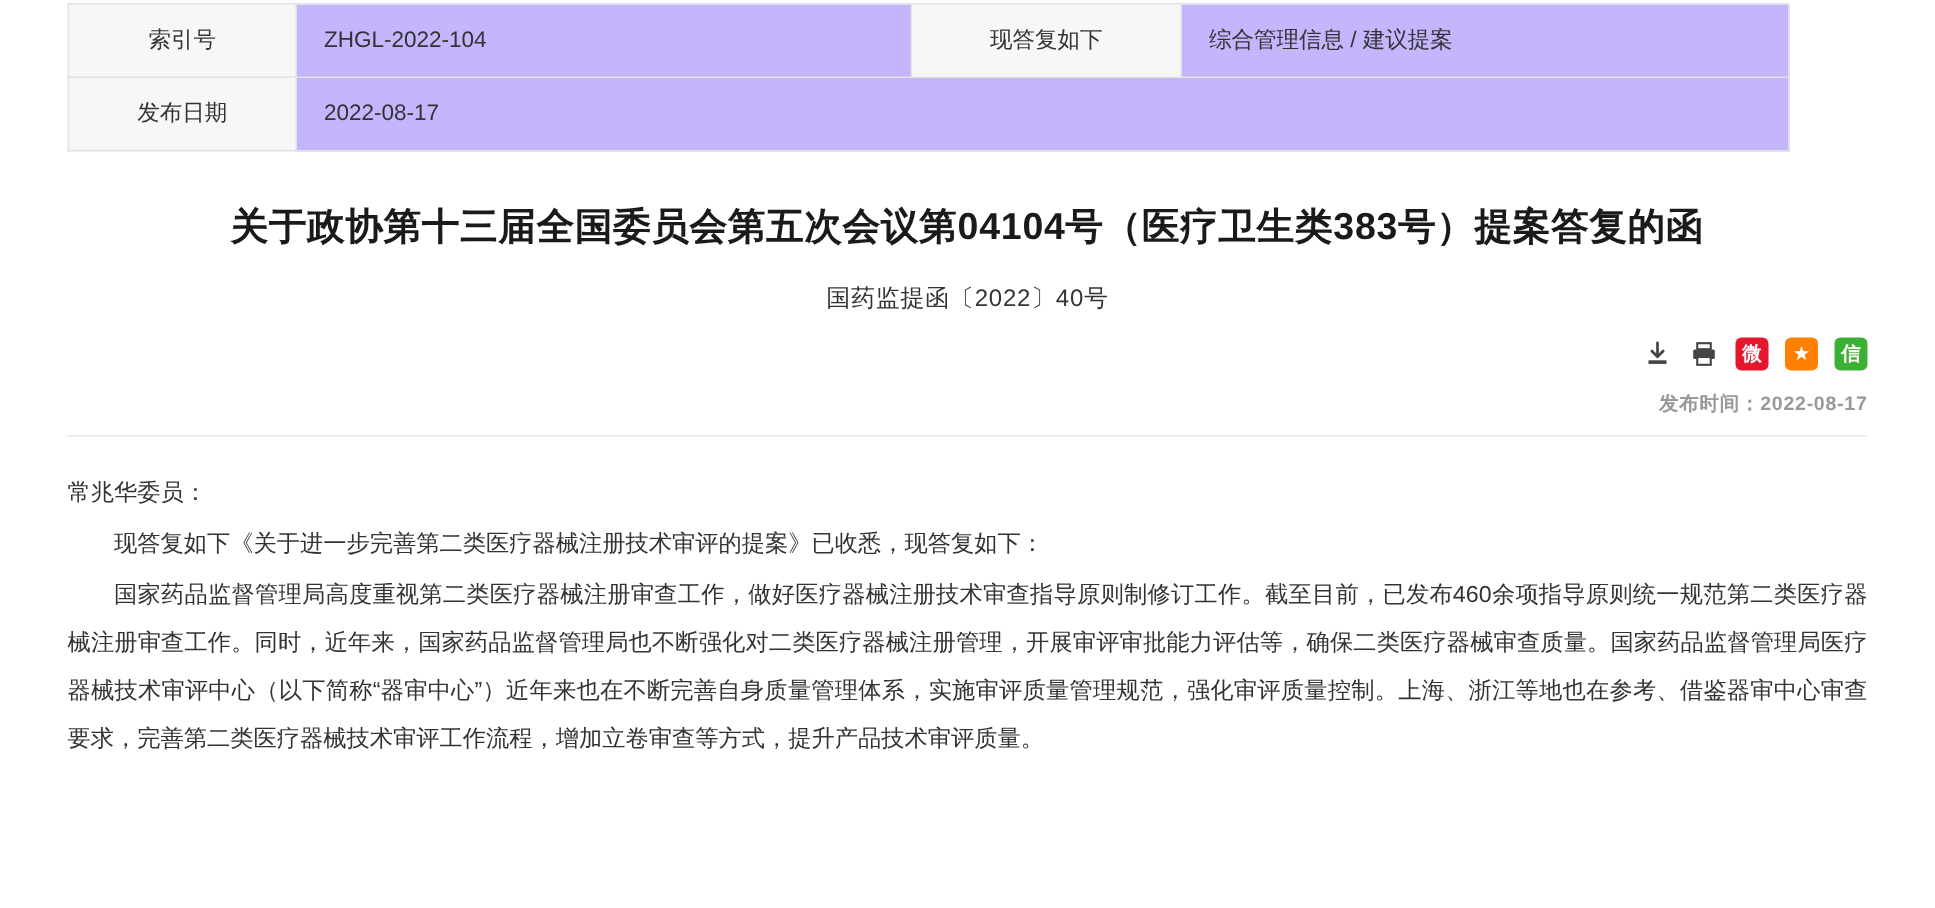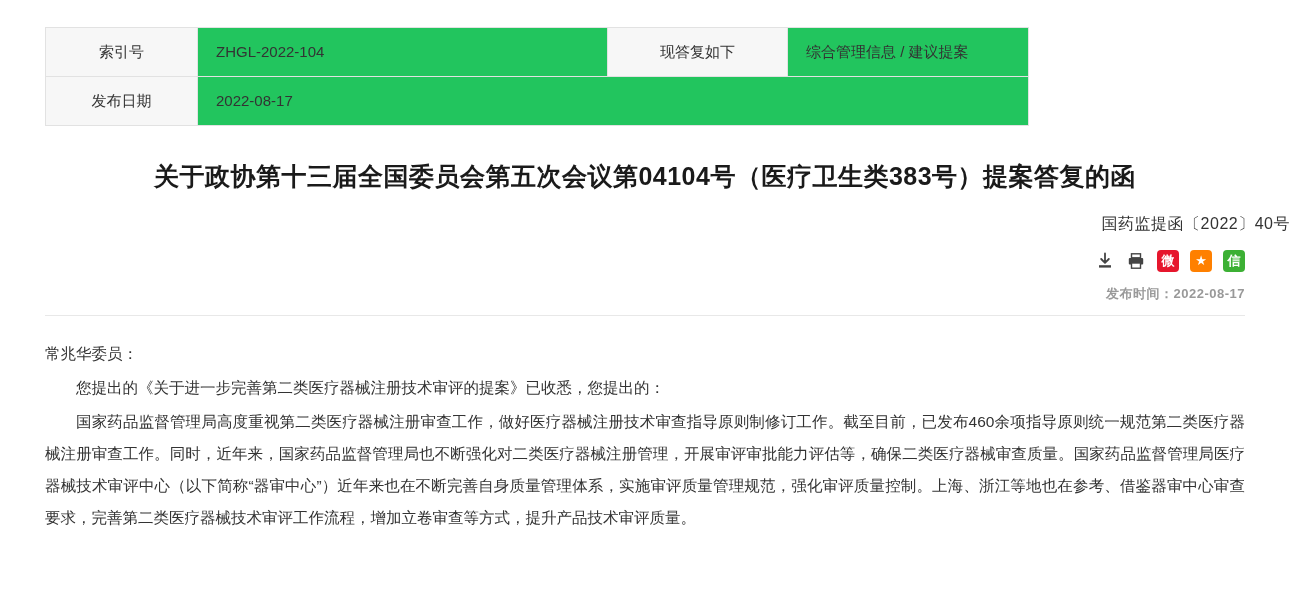--- a/index.html
+++ b/index.html
@@ -15,61 +15,61 @@
     overflow: hidden;
   }
   .page {
     width: 1290px;
     height: 605px;
     position: relative;
     box-sizing: border-box;
   }
   
   .meta-table {
-    margin: 27px 45px 0 45px;
+    margin: 2px 45px 0 45px;
     border-collapse: collapse;
-    width: 984px;
+    width: 1148px;
     table-layout: fixed;
   }
   .meta-table td {
     border: 1px solid #e2e2e2;
     font-size: 15px;
     color: #333;
     padding: 10px 12px;
     height: 28px;
     vertical-align: middle;
     line-height: 1.6;
   }
   .meta-label {
     background: #f7f7f7;
     text-align: center;
     color: #333;
     width: 152px;
   }
   .meta-value {
-    background: #22c55e;
+    background: #c4b5fd;
     padding-left: 18px !important;
   }
   .col-a { width: 152px; }
   .col-b { width: 410px; }
   .col-c { width: 180px; }
   .col-d { width: auto; }
 
   
   .doc-title {
     text-align: center;
     font-size: 25px;
     font-weight: bold;
     color: #1a1a1a;
     margin: 32px 60px 0 60px;
     line-height: 1.5;
     letter-spacing: 0.5px;
   }
   .doc-number {
-    text-align: right;
+    text-align: center;
     font-size: 16px;
     color: #333;
     margin-top: 18px;
     letter-spacing: 0.5px;
   }
 
   
   .toolbar {
     display: flex;
     justify-content: flex-end;
@@ -179,17 +179,17 @@
   </div>
 
   <div class="publish-time">
     <span>发布时间：</span><span>2022-08-17</span>
   </div>
 
   <div class="divider"></div>
 
   <div class="body-text">
     <p>常兆华委员：</p>
-    <p class="p-indent">您提出的《关于进一步完善第二类医疗器械注册技术审评的提案》已收悉，您提出的：</p>
+    <p class="p-indent">现答复如下《关于进一步完善第二类医疗器械注册技术审评的提案》已收悉，现答复如下：</p>
     <p class="p-indent">国家药品监督管理局高度重视第二类医疗器械注册审查工作，做好医疗器械注册技术审查指导原则制修订工作。截至目前，已发布460余项指导原则统一规范第二类医疗器械注册审查工作。同时，近年来，国家药品监督管理局也不断强化对二类医疗器械注册管理，开展审评审批能力评估等，确保二类医疗器械审查质量。国家药品监督管理局医疗器械技术审评中心（以下简称“器审中心”）近年来也在不断完善自身质量管理体系，实施审评质量管理规范，强化审评质量控制。上海、浙江等地也在参考、借鉴器审中心审查要求，完善第二类医疗器械技术审评工作流程，增加立卷审查等方式，提升产品技术审评质量。</p>
   </div>
 
 </div>
 
 </body></html>

